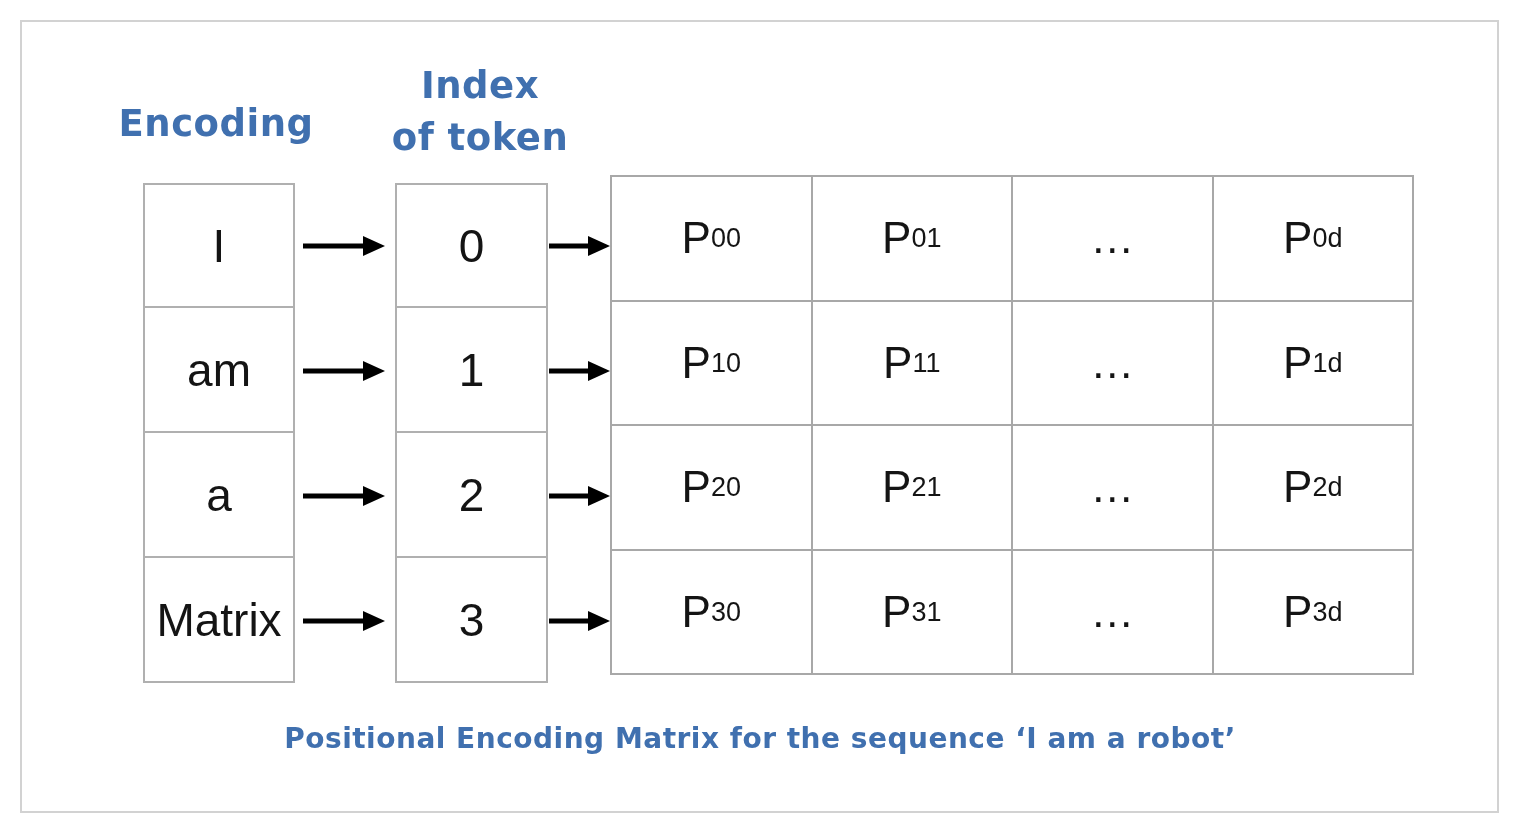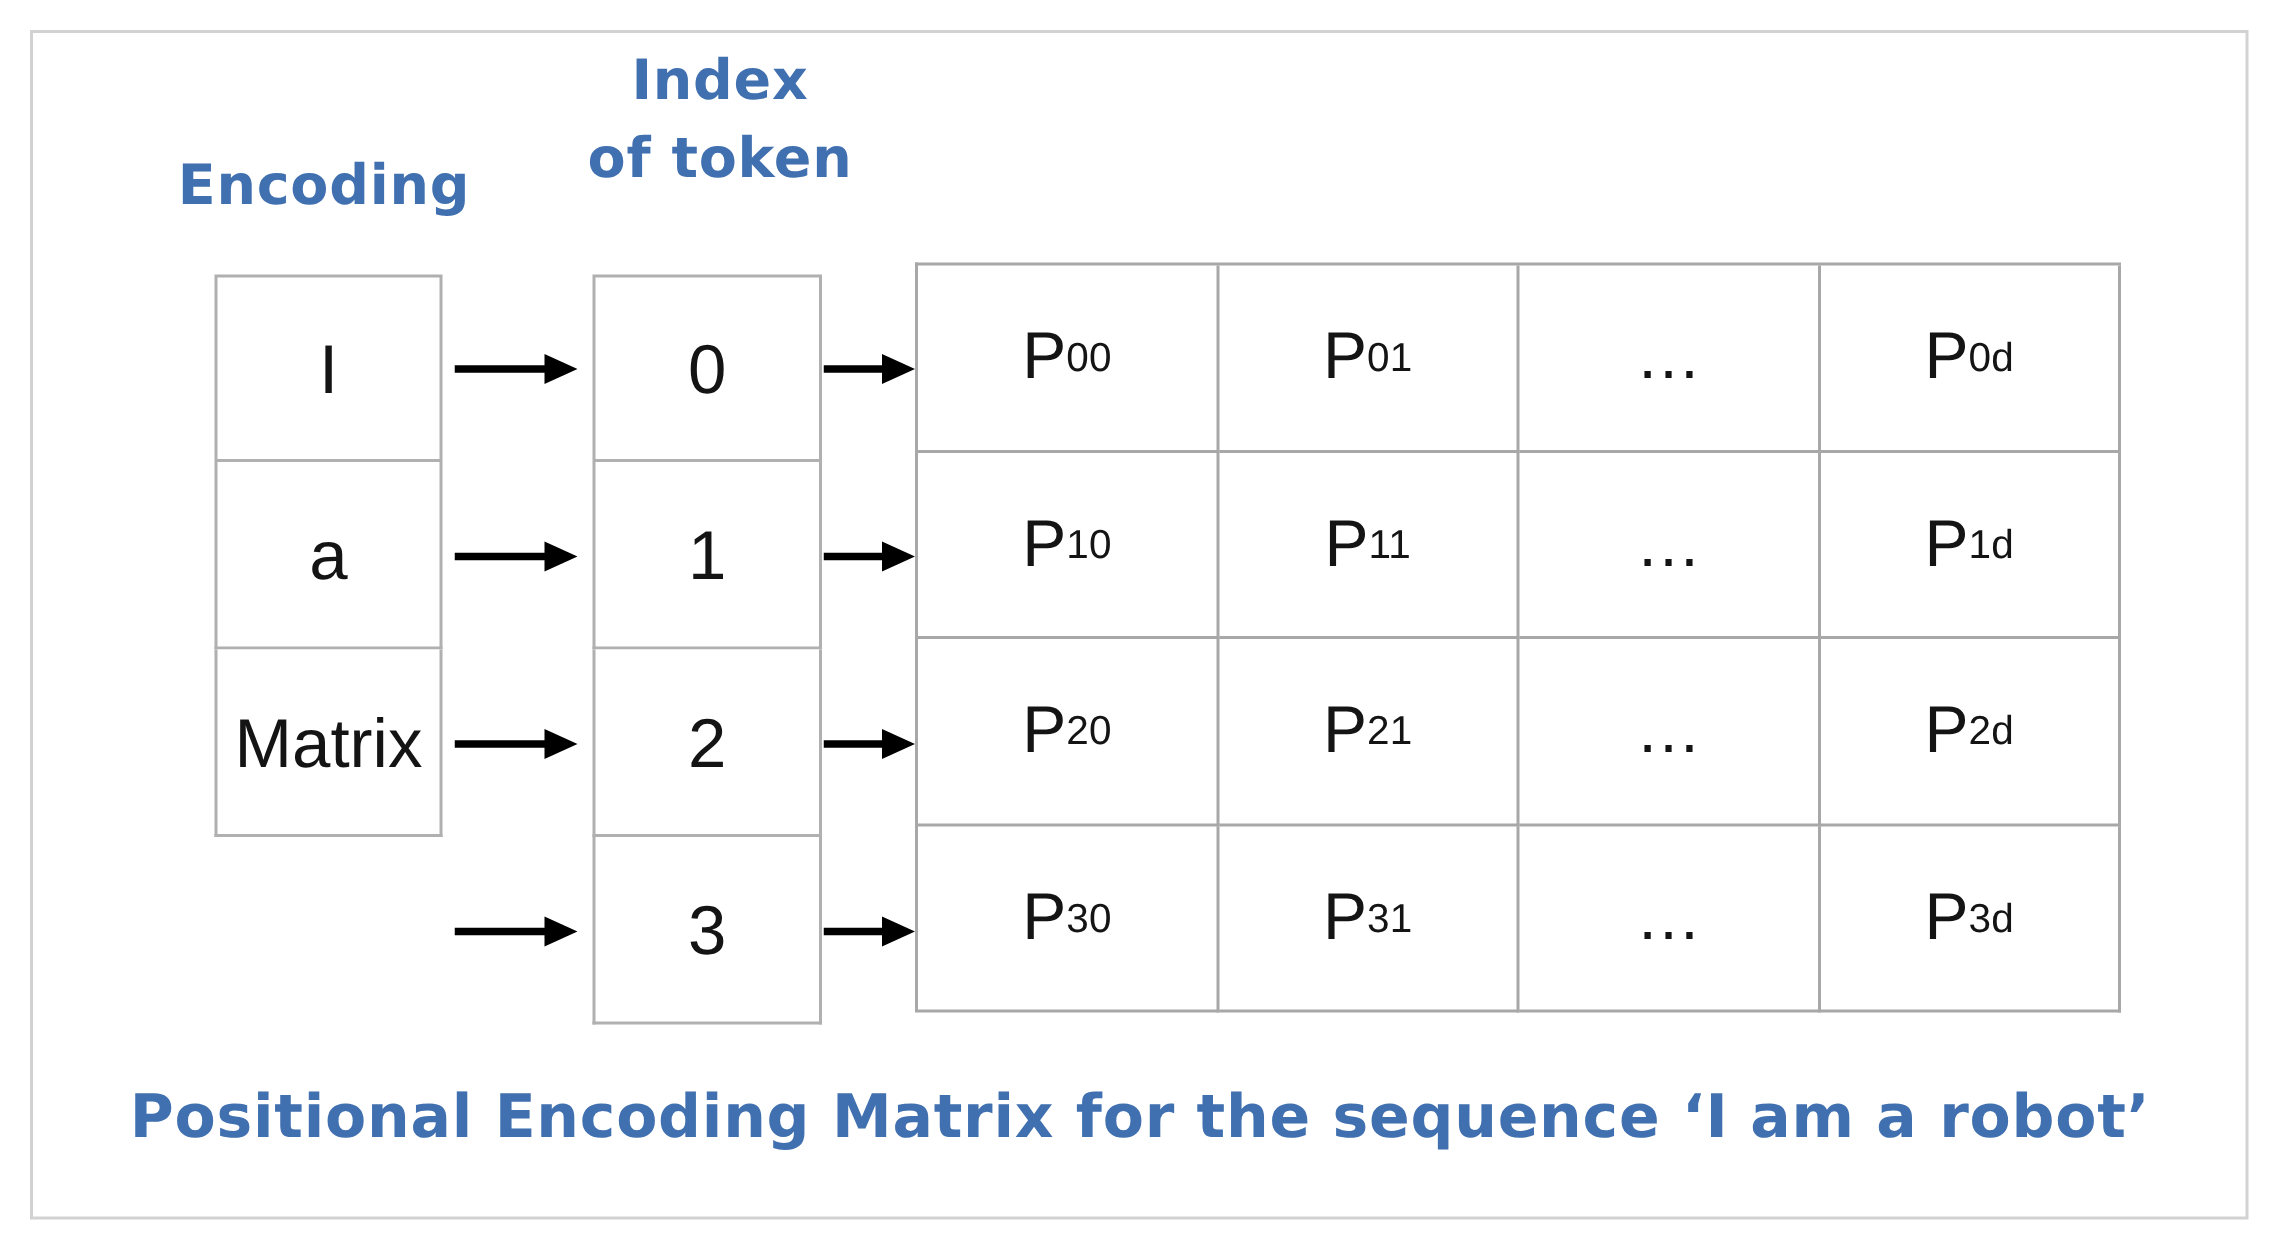--- a/index.html
+++ b/index.html
@@ -30,32 +30,32 @@
     position: absolute;
     color: #4070af;
     font-family: "DejaVu Sans", sans-serif;
     font-weight: bold;
     font-size: 37px;
     text-align: center;
     white-space: nowrap;
     letter-spacing: 0.5px;
   }
   .heading-sequence { left: 66px;  top: 102px; width: 300px; }
-  .heading-index    { left: 330px; top: 28px;  width: 300px; line-height: 52px; }
+  .heading-index    { left: 330px; top: 60px;  width: 300px; line-height: 52px; }
   .heading-matrix   { left: 640px; top: 98px;  width: 550px; }
   .caption {
     position: absolute;
     left: 22px;
     top: 722px;
     width: 1476px;
     text-align: center;
     color: #4070af;
     font-family: "DejaVu Sans", sans-serif;
     font-weight: bold;
-    font-size: 40px;
+    font-size: 28px;
     white-space: nowrap;
     letter-spacing: 0.5px;
   }
   
   .col {
     position: absolute;
     display: flex;
     flex-direction: column;
   }
   .col-sequence { left: 143px; top: 183px; width: 152px; }
@@ -122,20 +122,21 @@
   <div class="frame"></div>
 
   <div class="heading heading-sequence">Encoding</div>
   <div class="heading heading-index">
     <div>Index</div>
     <div>of token</div>
   </div>
 
   <div class="col col-sequence">
     <div class="cellbox">I</div>
+    <div class="cellbox">am</div>
     <div class="cellbox">a</div>
     <div class="cellbox">Matrix</div>
   </div>
 
   <div class="col col-index">
     <div class="cellbox">0</div>
     <div class="cellbox">1</div>
     <div class="cellbox">2</div>
     <div class="cellbox">3</div>
   </div>

